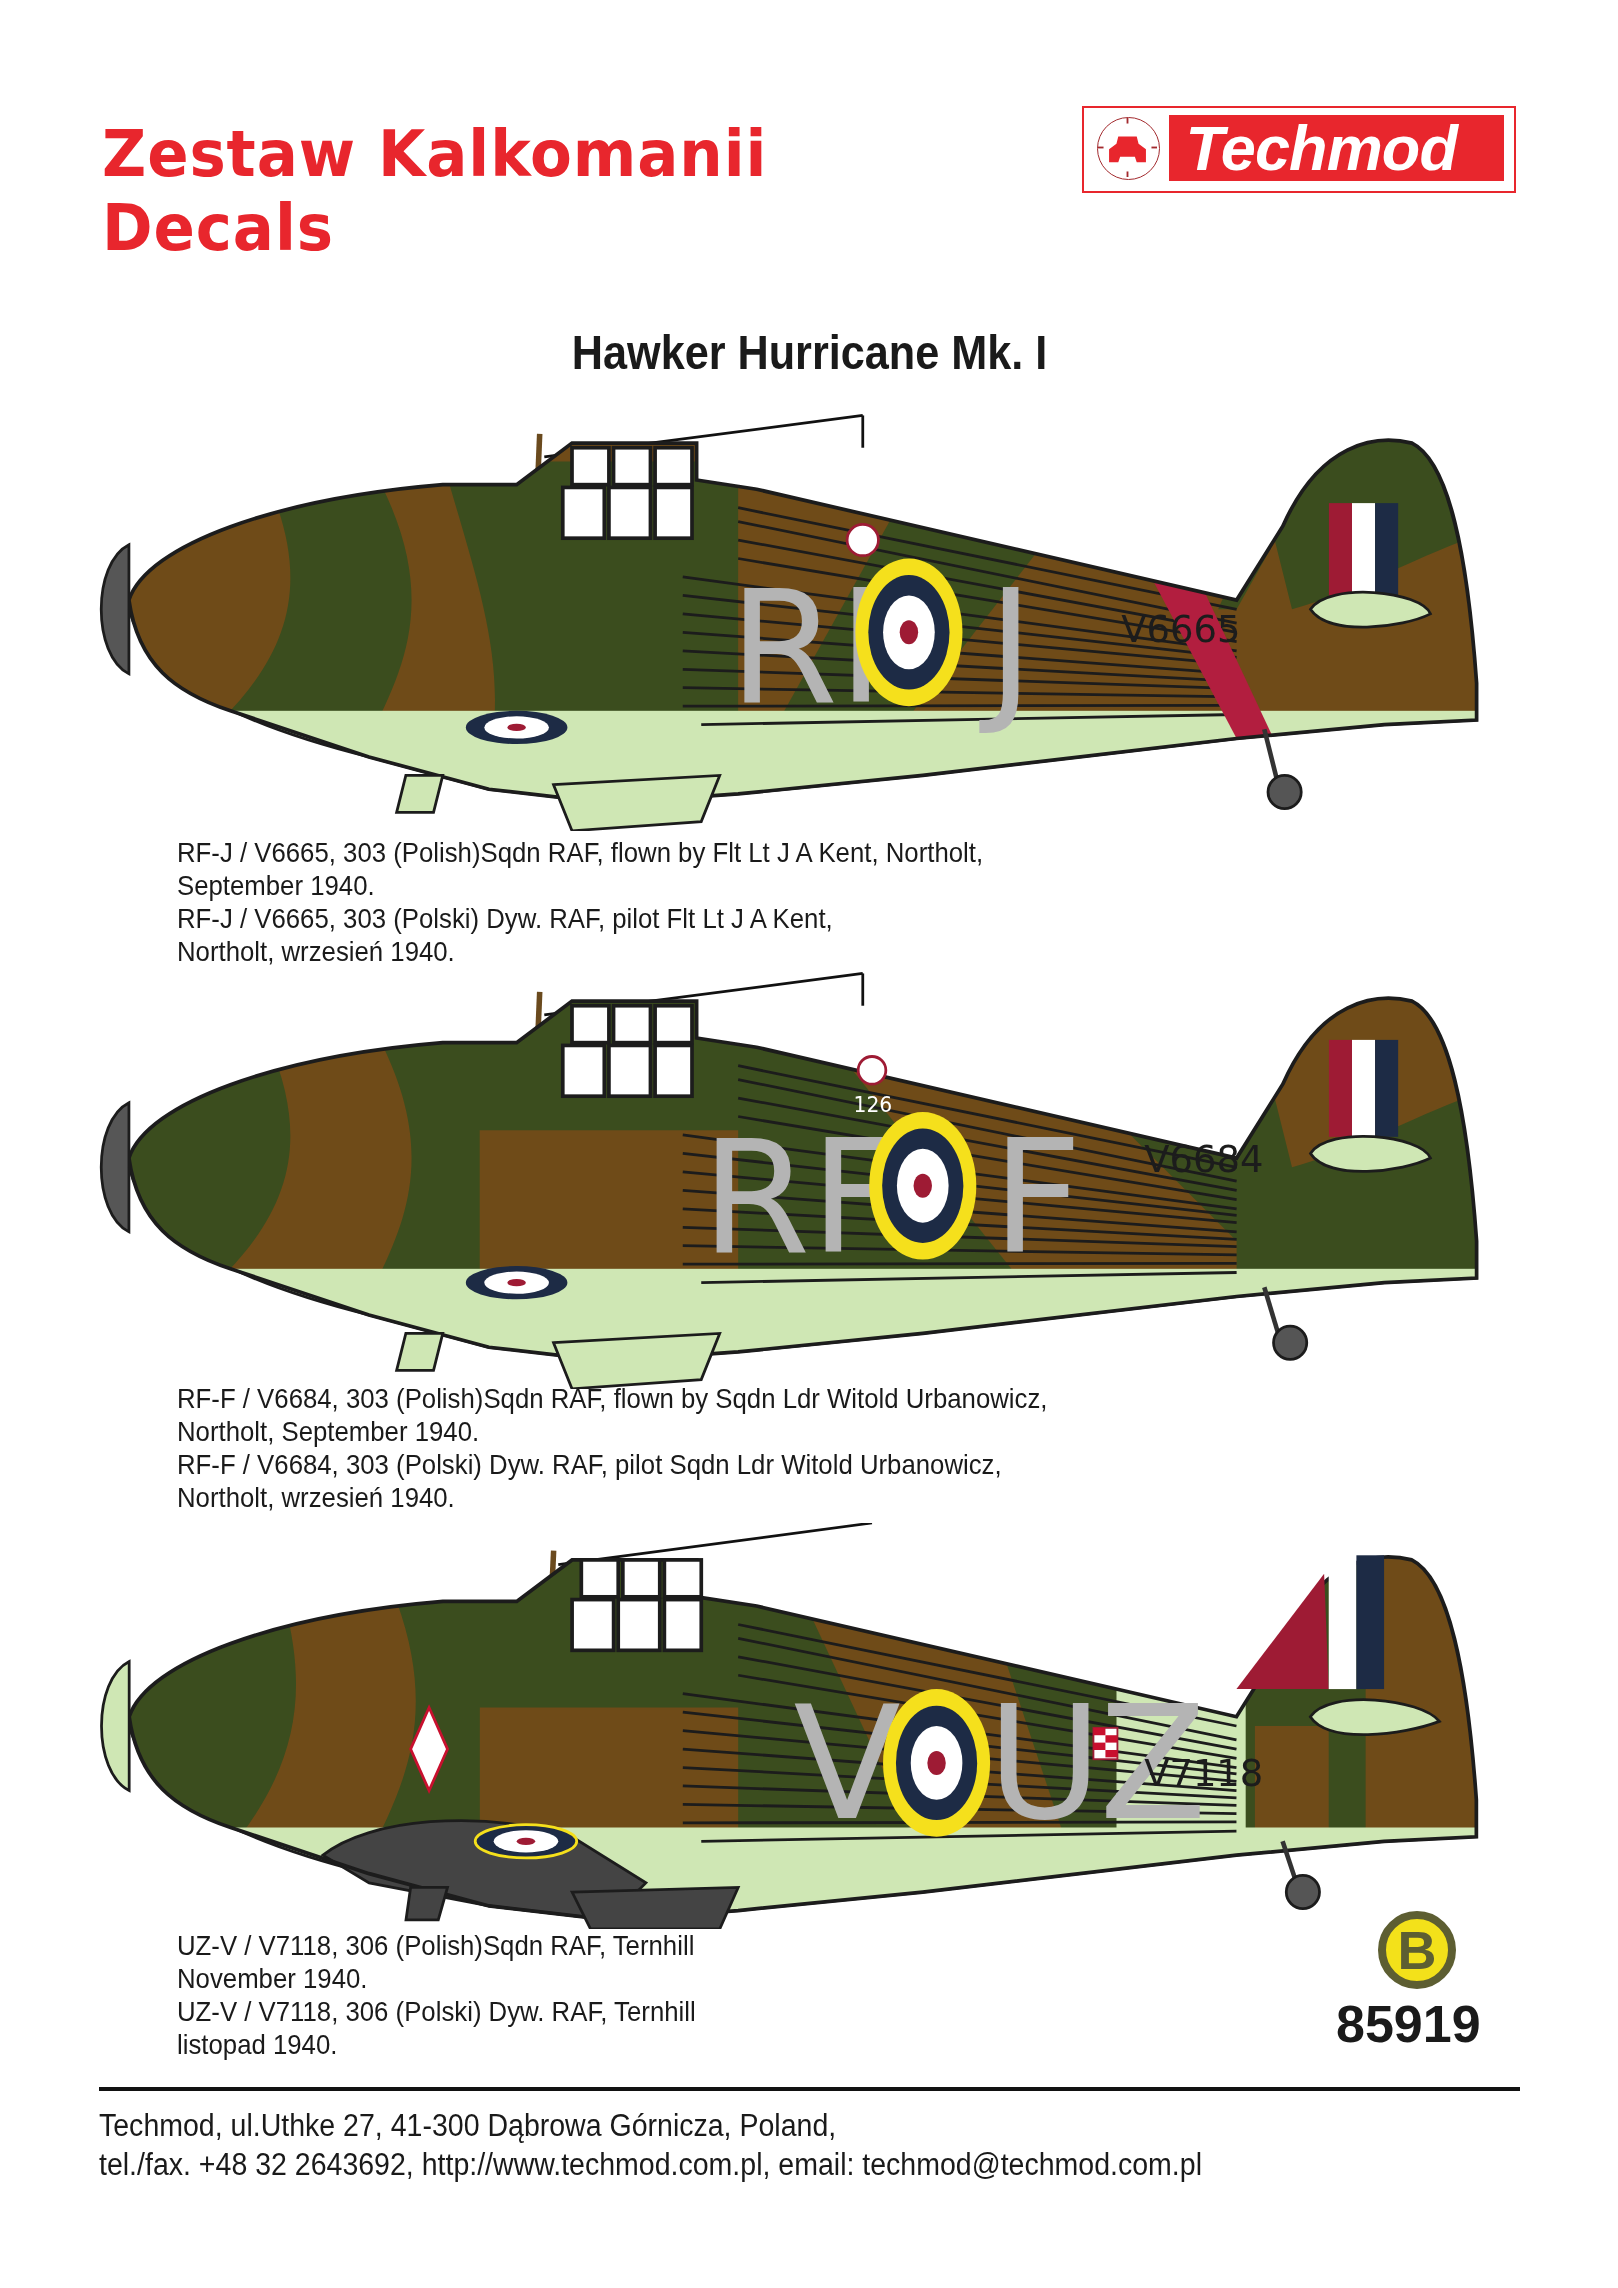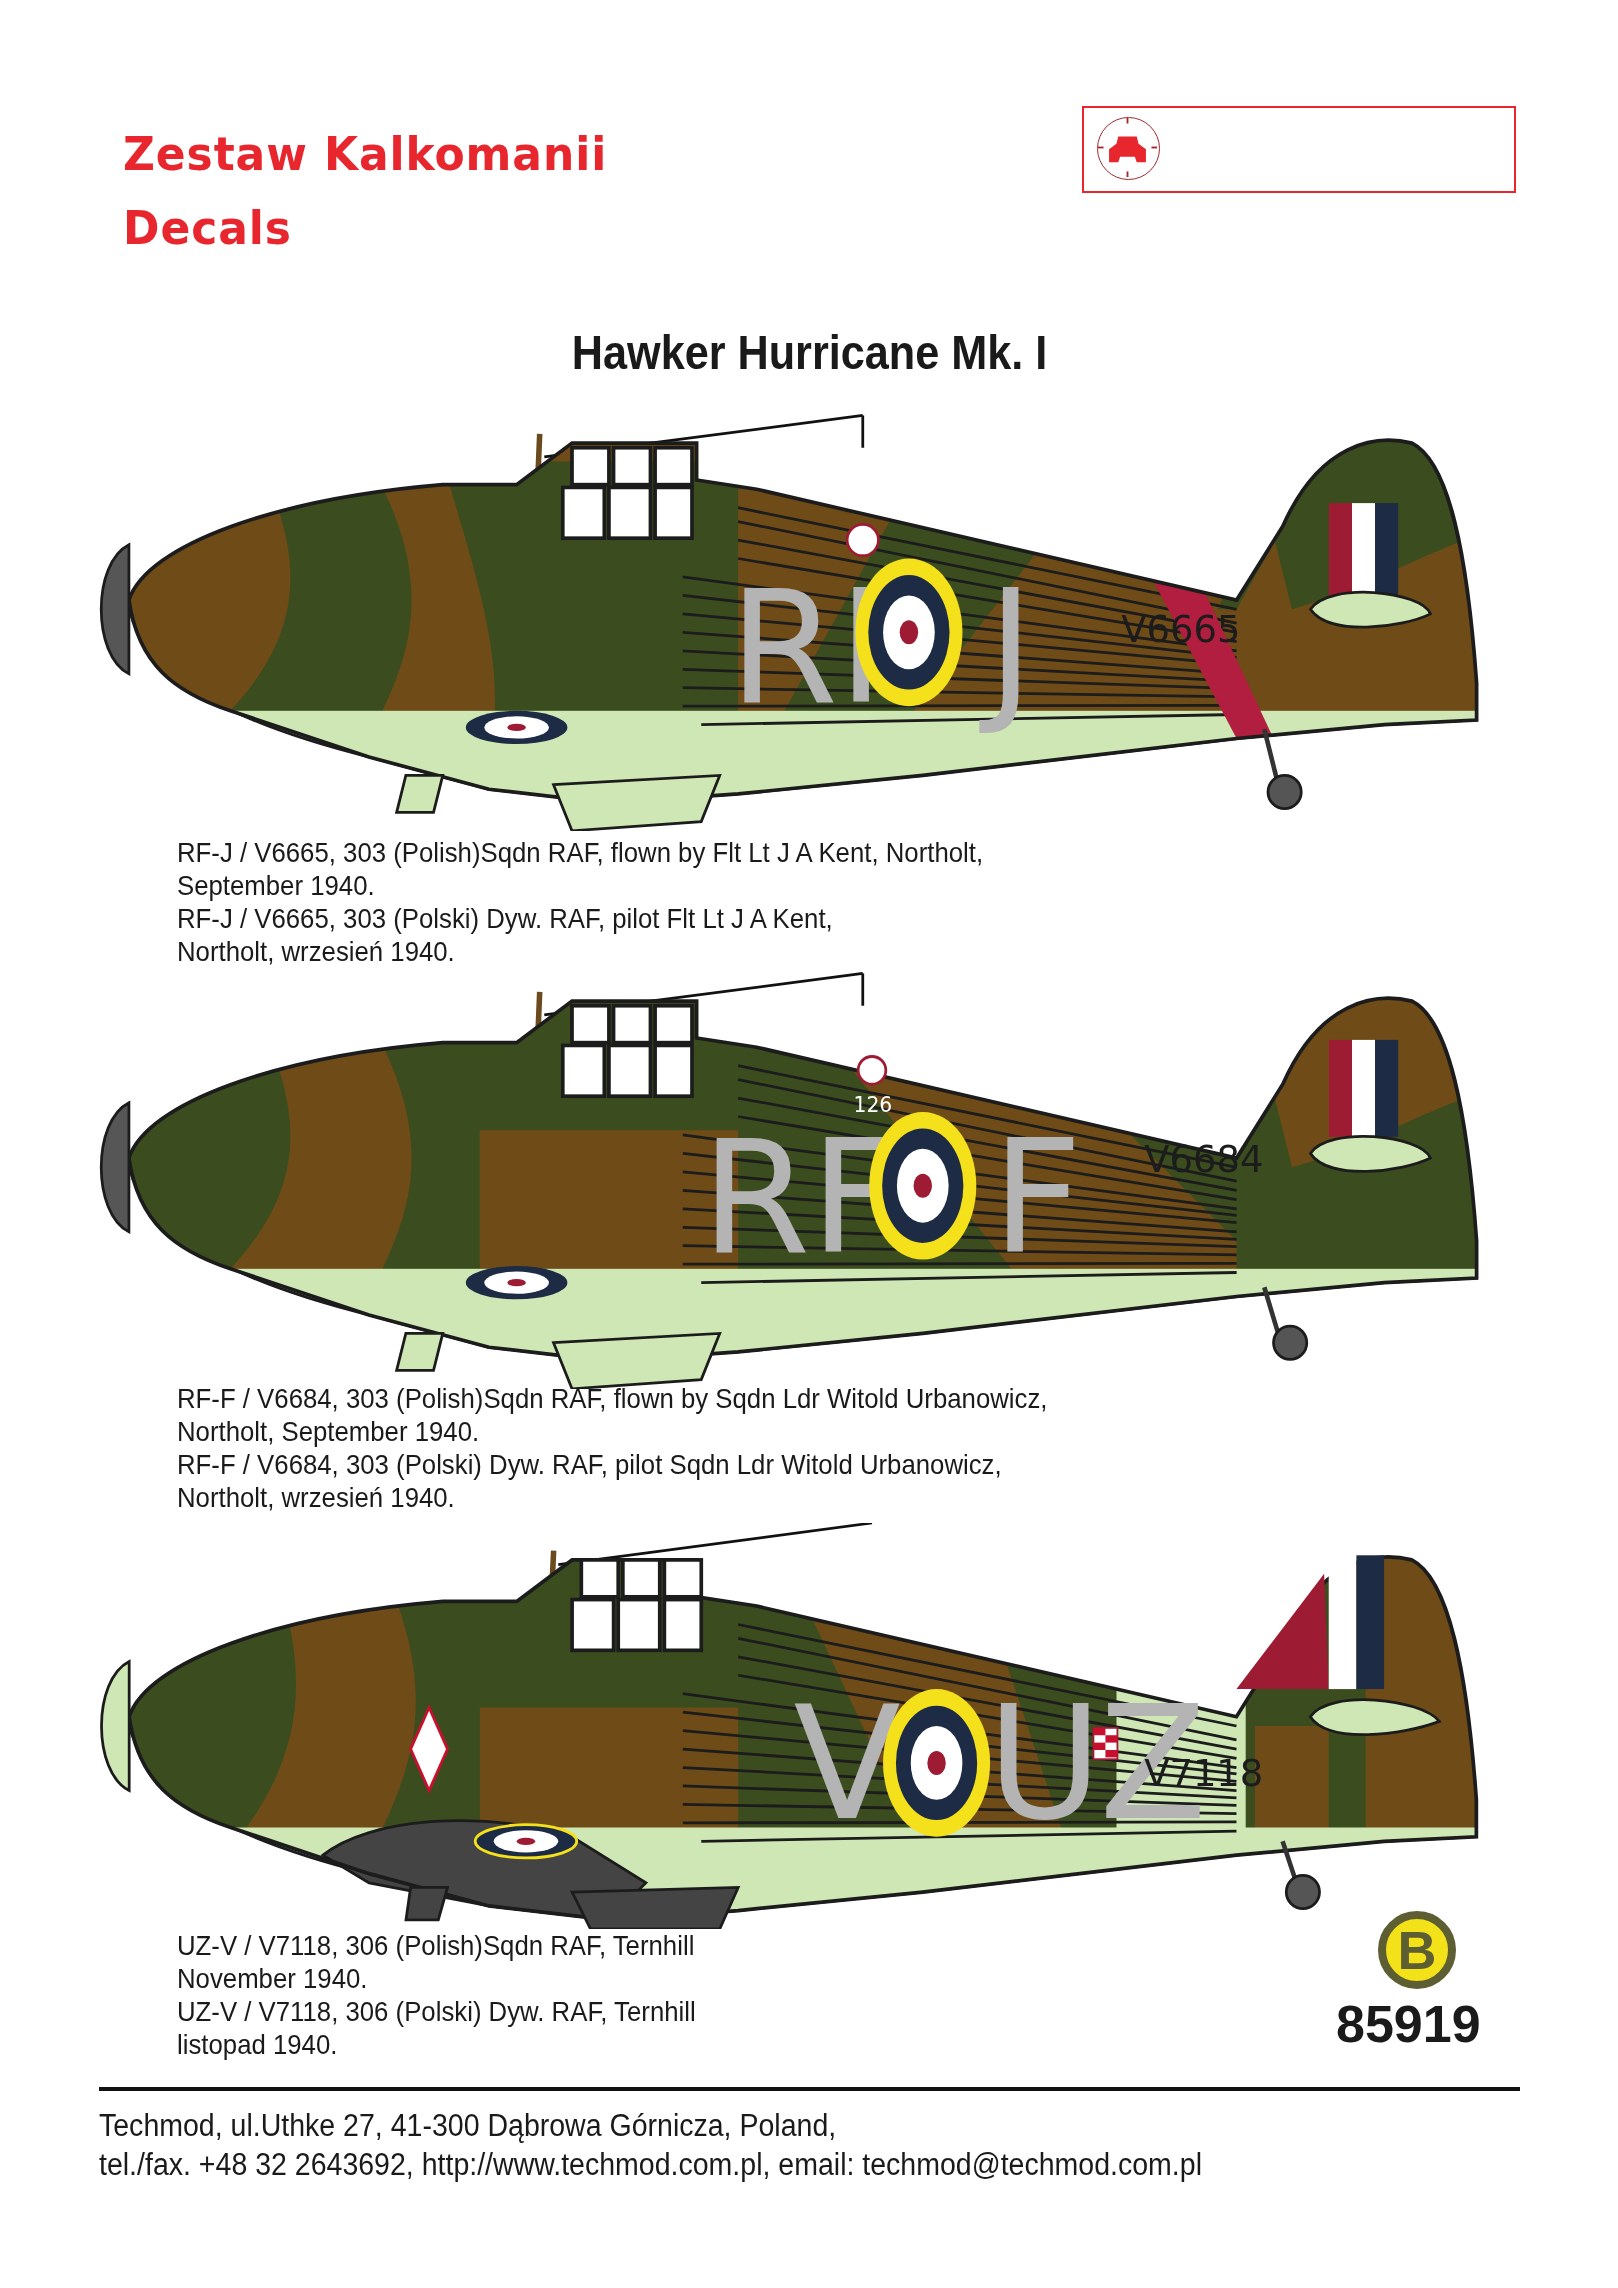--- a/index.html
+++ b/index.html
@@ -1,17 +1,17 @@
 <!DOCTYPE html>
 <html style="font-size:14.8px"><head>
 <meta charset="utf-8">
 <style>
   html,body{margin:0;padding:0;background:#fff;}
   body{width:1619px;height:2289px;position:relative;overflow:hidden;font-family:"Liberation Sans",sans-serif;color:#1a1a1a;}
-  .title-red{position:absolute;left:123px;top:115px;color:#e8262d;font-family:"DejaVu Sans",sans-serif;font-weight:bold;font-size:44px;line-height:74px;letter-spacing:0.9px;}
+  .title-red{position:absolute;left:102px;top:115px;color:#e8262d;font-family:"DejaVu Sans",sans-serif;font-weight:bold;font-size:61px;line-height:74px;letter-spacing:0.9px;}
   .title-red div{transform:scaleY(1.05);transform-origin:left top;}
   .logo{position:absolute;left:1082px;top:106px;width:434px;height:87px;border:2.8px solid #e8262d;box-sizing:border-box;background:#fff;}
   .logo .circle{position:absolute;left:13px;top:9.2px;width:63px;height:63px;border:1.8px solid #a32a2e;border-radius:50%;box-sizing:border-box;}
   .logo .band{position:absolute;left:85px;top:7.4px;width:335px;height:66px;background:#e8262d;}
   .logo .band span{position:absolute;left:16.6px;top:1.8px;color:#fff;font-family:"Liberation Sans",sans-serif;font-weight:bold;font-style:italic;font-size:63px;letter-spacing:-0.9px;line-height:63px;}
   .heading{position:absolute;left:0;width:1619px;top:325px;text-align:center;font-size:48px;font-weight:bold;transform:scaleX(0.9);}
   .aircraft{position:absolute;left:92px;width:1440px;}
   .caption{position:absolute;left:177px;font-size:28px;line-height:33px;transform:scaleX(0.92);transform-origin:left top;white-space:nowrap;}
   .caption div{margin:0;}
   .badge{position:absolute;left:1378px;top:1911px;width:78px;height:78px;border-radius:50%;background:#f3e11a;border:8.3px solid #5d5e32;box-sizing:border-box;display:flex;align-items:center;justify-content:center;color:#5d5e32;font-weight:bold;font-size:54px;}
@@ -29,20 +29,23 @@
 
 <div class="logo">
   <div class="circle">
     <svg width="59" height="59" viewBox="0 0 64 64">
       <line x1="32" y1="0" x2="32" y2="6" stroke="#a32a2e" stroke-width="2"></line>
       <line x1="32" y1="58" x2="32" y2="64" stroke="#a32a2e" stroke-width="2"></line>
       <line x1="0" y1="32" x2="6" y2="32" stroke="#a32a2e" stroke-width="2"></line>
       <line x1="58" y1="32" x2="64" y2="32" stroke="#a32a2e" stroke-width="2"></line>
       <path d="M12 48 L12 34 L20 28 L22 20 L42 20 L44 28 L52 34 L52 48 L42 48 L40 42 L24 42 L22 48 Z" fill="#e8262d"></path>
     </svg>
+  </div>
+  <div class="band">
+    <span>Techmod</span>
   </div>
 </div>
 
 <div class="heading">Hawker Hurricane Mk. I</div>
 
 <svg width="0" height="0" style="position:absolute">
   <defs>
     <clipPath id="fuseClip">
       <path d="M40 210 C60 150 200 100 380 85 L460 85 L520 40 L655 40 L655 80 L720 90 L1240 210 L1290 130 C1330 40 1390 30 1430 40 C1470 60 1490 160 1500 300 L1500 340 L1400 345 L1240 360 L900 400 L700 420 L560 430 L430 415 L300 380 L150 330 C90 310 50 280 40 210 Z"></path>
     </clipPath>

